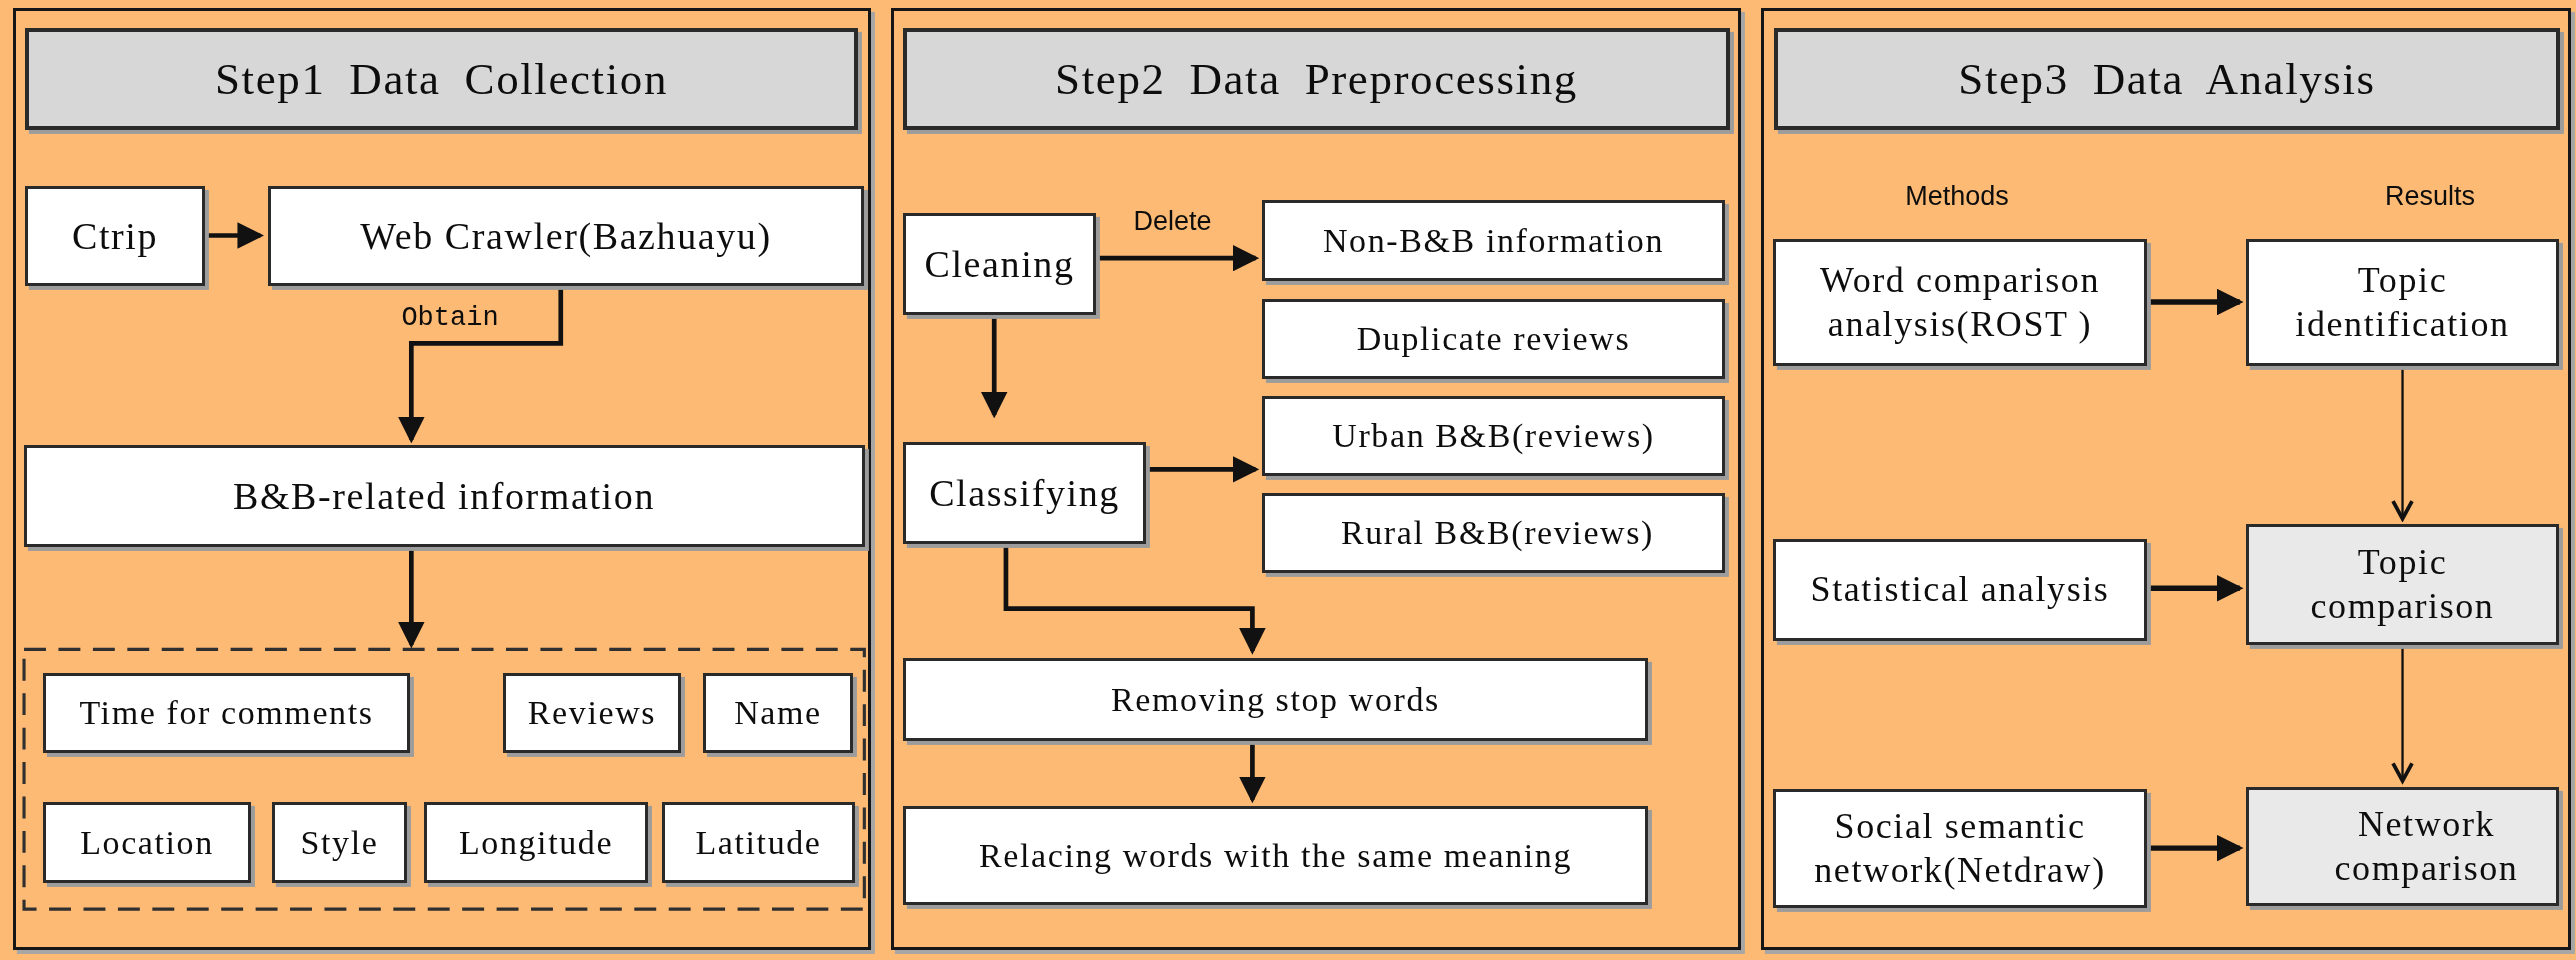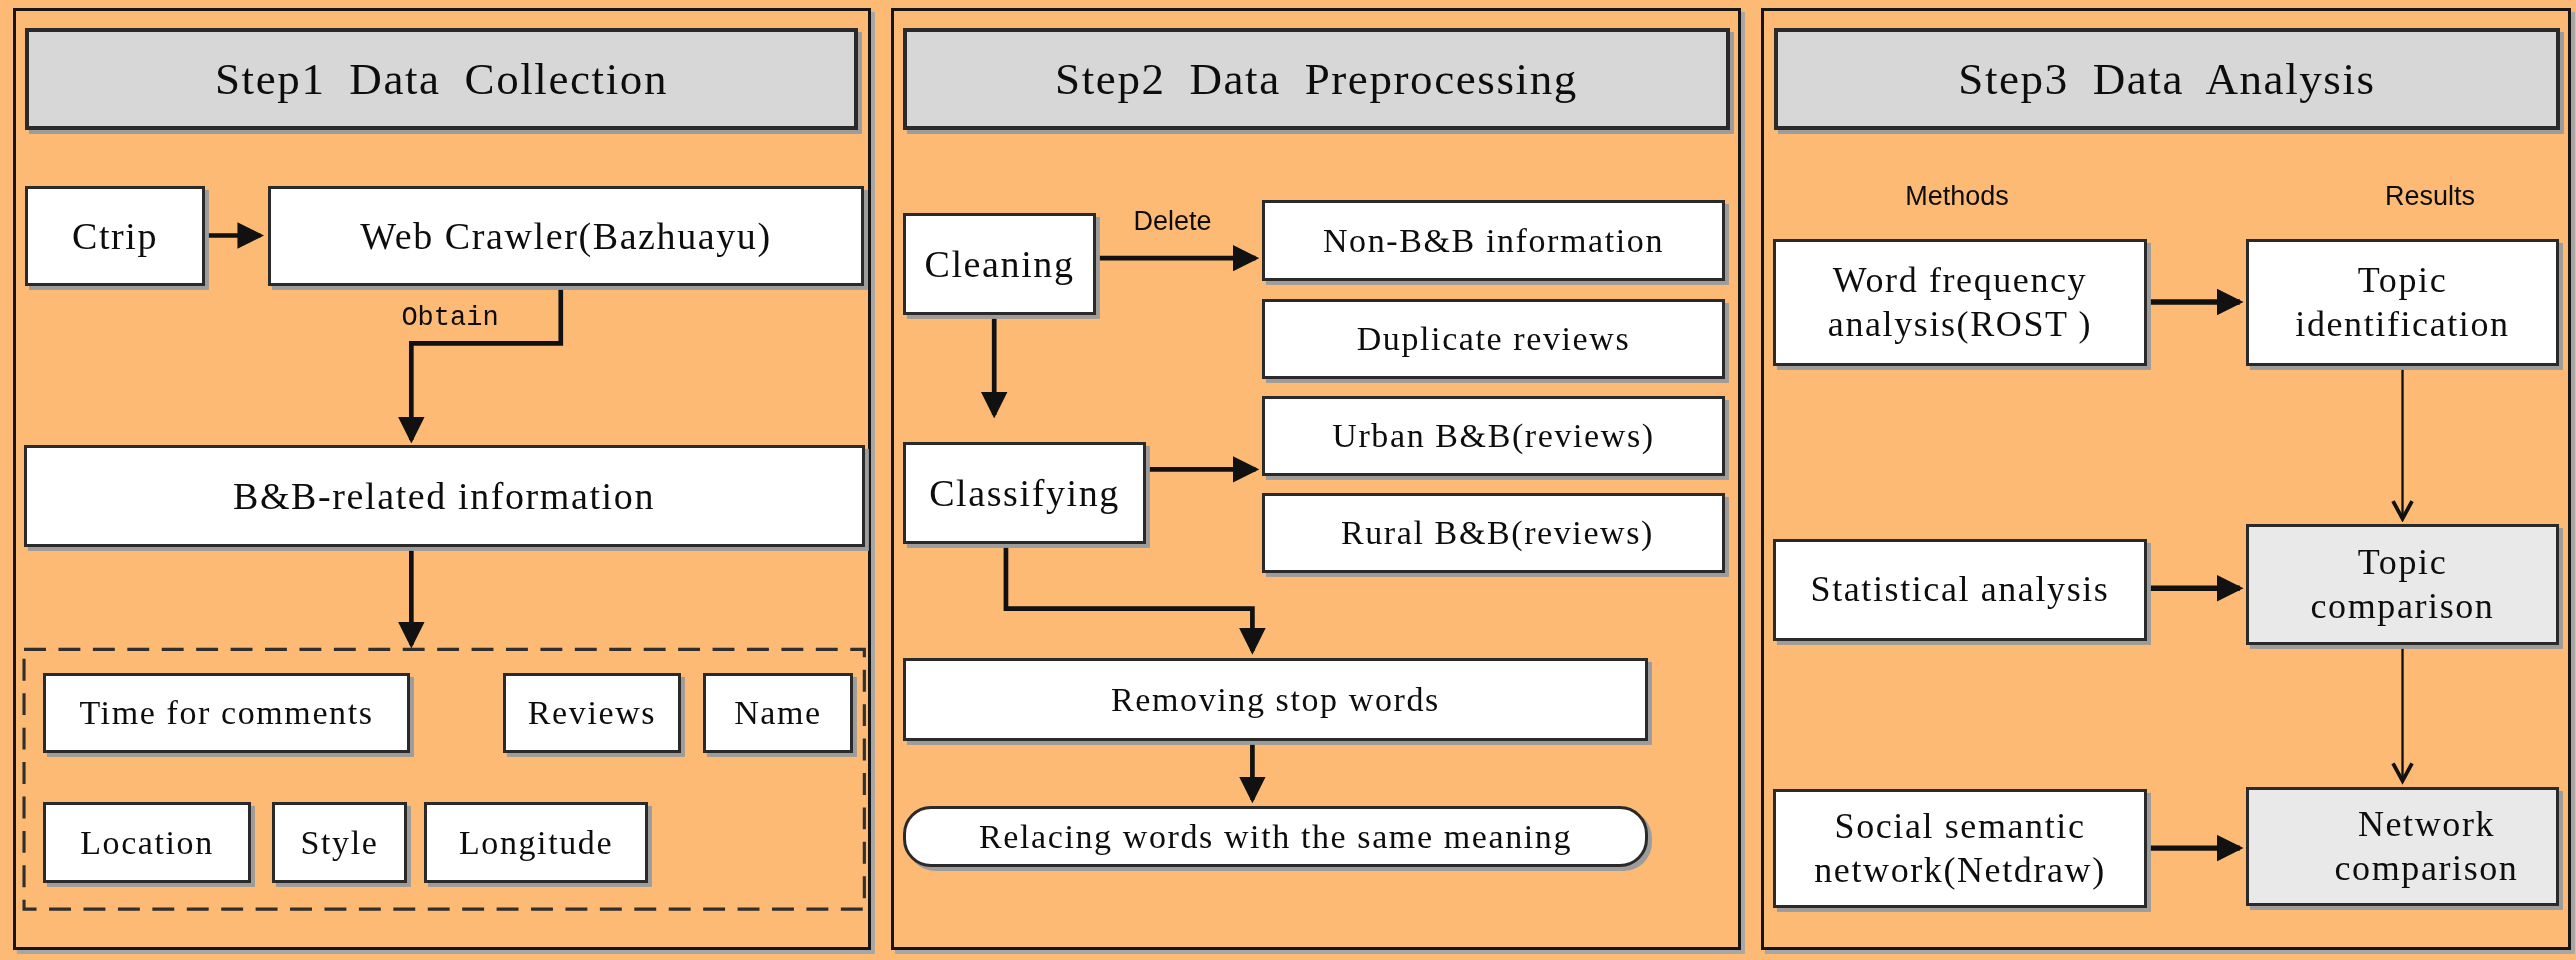--- a/index.html
+++ b/index.html
@@ -64,44 +64,45 @@
 
   <div class="node fs48" style="left:23.5px;top:445px;width:841px;height:102px;">B&amp;B-related information</div>
 
   <div class="node fs44" style="left:43px;top:673px;width:367px;height:80px;">Time for comments</div>
   <div class="node fs44" style="left:503px;top:673px;width:178px;height:80px;">Reviews</div>
   <div class="node fs44" style="left:703px;top:673px;width:150px;height:80px;">Name</div>
 
   <div class="node fs44" style="left:43px;top:802px;width:208px;height:81px;">Location</div>
   <div class="node fs44" style="left:272px;top:802px;width:135px;height:81px;">Style</div>
   <div class="node fs44" style="left:424px;top:802px;width:224px;height:81px;">Longitude</div>
+  <div class="node fs44" style="left:662px;top:802px;width:193px;height:81px;">Latitude</div>
 
   <div class="panel" style="left:891px;top:7.8px;width:850px;height:942px;"></div>
   <div class="node hdr" style="left:903px;top:28px;width:827px;height:102px;">Step2 Data Preprocessing</div>
 
   <div class="node fs48" style="left:903px;top:213px;width:193px;height:102px;">Cleaning</div>
   <div class="lbl" style="left:1102px;top:202px;width:141px;height:38px;">Delete</div>
   <div class="node fs44" style="left:1262px;top:200px;width:463px;height:81px;">Non-B&amp;B information</div>
   <div class="node fs44" style="left:1262px;top:299px;width:463px;height:80px;">Duplicate reviews</div>
 
   <div class="node fs48" style="left:903px;top:442px;width:243px;height:102px;">Classifying</div>
   <div class="node fs44" style="left:1262px;top:396px;width:463px;height:80px;">Urban B&amp;B(reviews)</div>
   <div class="node fs44" style="left:1262px;top:493px;width:463px;height:80px;padding-left:8px;">Rural B&amp;B(reviews)</div>
 
   <div class="node fs44" style="left:903px;top:658px;width:745px;height:83px;">Removing stop words</div>
-  <div class="node fs44" style="left:903px;top:806px;width:745px;height:61px;border-radius:28px;">Relacing words with the same meaning</div>
+  <div class="node fs44" style="left:903px;top:806px;width:745px;height:99px;">Relacing words with the same meaning</div>
 
   <div class="panel" style="left:1761px;top:7.8px;width:810px;height:942px;"></div>
   <div class="node hdr" style="left:1774px;top:28px;width:786px;height:102px;">Step3 Data Analysis</div>
 
   <div class="lbl" style="left:1863px;top:177px;width:188px;height:39px;">Methods</div>
   <div class="lbl" style="left:2336px;top:177px;width:188px;height:39px;">Results</div>
 
   <div class="node fs46" style="left:1773px;top:239px;width:374px;height:127px;">
-    <span class="line">Word frequency</span>
+    <span class="line">Word comparison</span>
     <span class="line">analysis(ROST )</span>
   </div>
   <div class="node fs46" style="left:2246px;top:239px;width:313px;height:127px;">
     <span class="line">Topic</span>
     <span class="line">identification</span>
   </div>
 
   <div class="node fs46" style="left:1773px;top:539px;width:374px;height:102px;">Statistical analysis</div>
   <div class="node fs46 gray" style="left:2246px;top:524px;width:313px;height:121px;">
     <span class="line">Topic</span>

